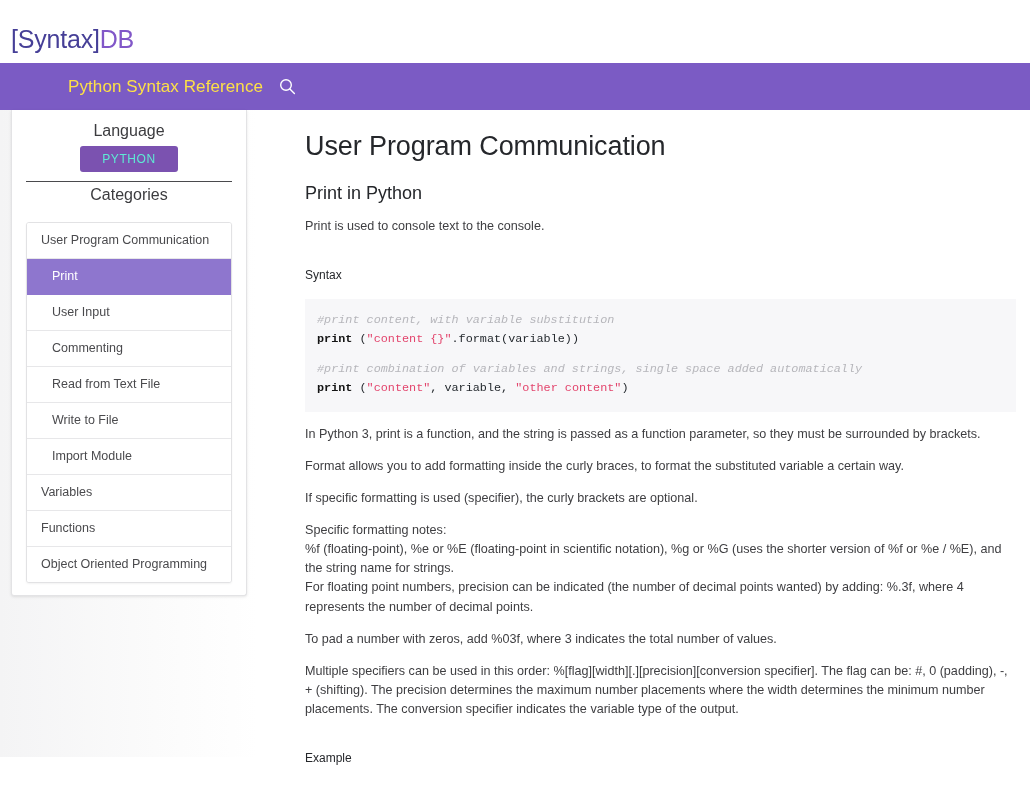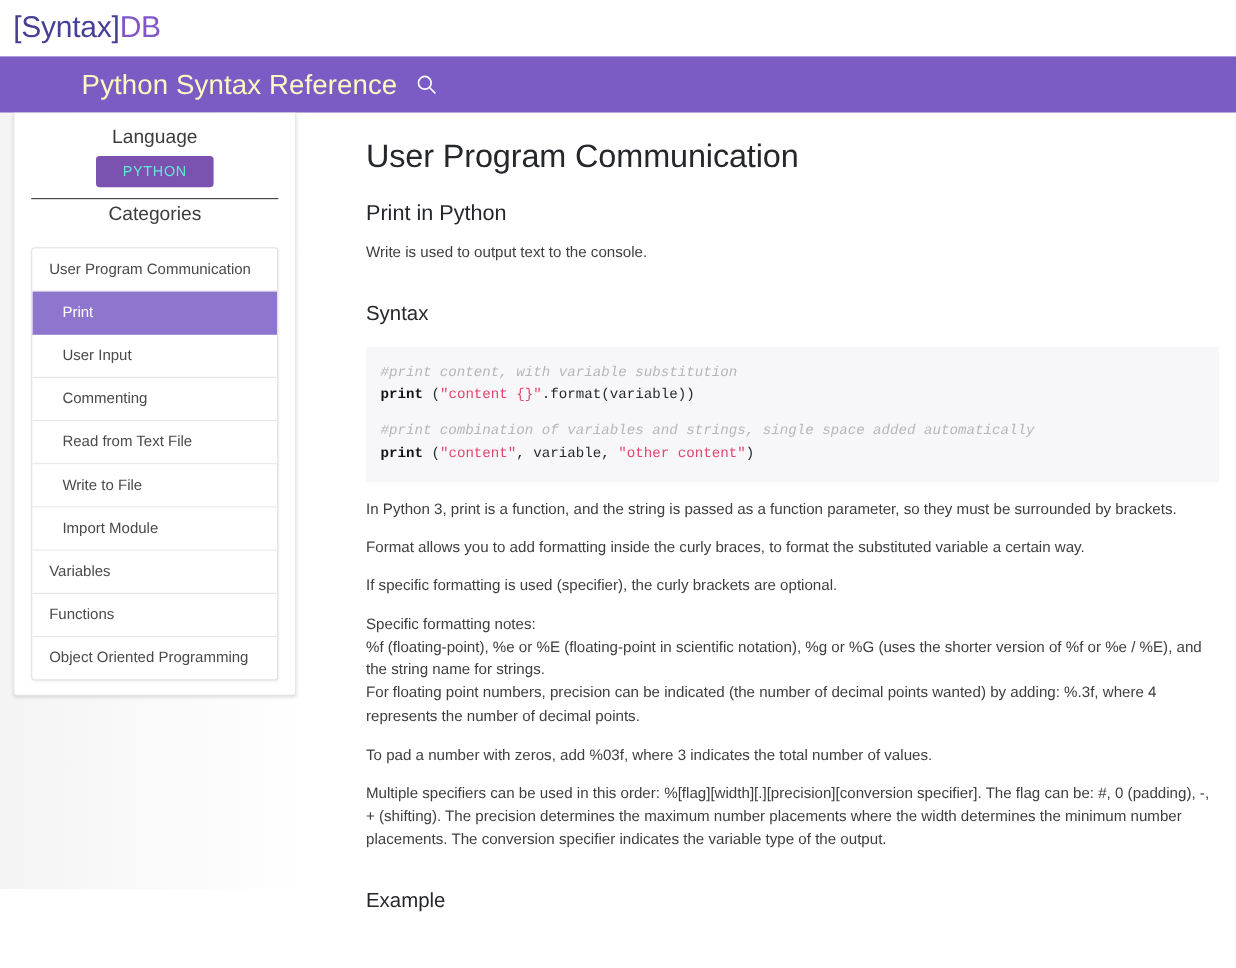--- a/index.html
+++ b/index.html
@@ -16,42 +16,43 @@
     position: relative;
   }
 
   
   #brandbar {
     height: 47px;
     background: #ffffff;
     display: flex;
     align-items: center;
     padding-left: 11px;
+    margin-top: 16px;
   }
   #logo {
     font-size: 25px;
     letter-spacing: -0.2px;
     line-height: 1;
     font-family: "Liberation Sans", sans-serif;
   }
   #logo .brand-a { color: #463f97; }
   #logo .brand-b { color: #8157c8; }
 
   
   #navbar {
     height: 47px;
     background: #7b5bc4;
     display: flex;
     align-items: center;
     padding-left: 68px;
     color: #ffffff;
   }
   #nav-title {
-    font-size: 23px;
-    color: #fef9c3;
+    font-size: 17px;
+    color: #fde047;
     letter-spacing: 0.1px;
   }
   #search-btn {
     margin-left: 14px;
     width: 20px; height: 20px;
     display: flex; align-items: center; justify-content: center;
     cursor: pointer;
   }
   #search-btn svg { display: block; }
 
@@ -157,21 +158,21 @@
   }
   h2.sec-h2 {
     font-family: "Liberation Sans", sans-serif;
     font-size: 18px;
     font-weight: normal;
     color: #25272b;
     margin: 25px 0 0 0;
   }
   h3.sec-h3 {
     font-family: "Liberation Sans", sans-serif;
-    font-size: 17px;
+    font-size: 12px;
     font-weight: normal;
     color: #25272b;
     margin: 32px 0 0 0;
   }
   p.body-p {
     font-size: 12.6px;
     color: #3e3e41;
     line-height: 1.52;
     margin: 13px 0 0 0;
     max-width: 722px;
@@ -243,21 +244,21 @@
       </nav>
 
     </div>
   </aside>
 
   <main id="main">
 
     <h1 id="doc-title">User Program Communication</h1>
 
     <h2 class="sec-h2" style="margin-top:21px;">Print in Python</h2>
-    <p class="body-p">Write is used to output text to the console.</p>
+    <p class="body-p">Print is used to console text to the console.</p>
 
     <h3 class="sec-h3">Syntax</h3>
     <div class="code-block" id="syntax-code"><div><span class="cmt">#print content, with variable substitution</span></div><div><span class="kw">print </span><span class="pln">(</span><span class="str">"content {}"</span><span class="pln">.format(variable))</span></div><span class="code-gap"></span><div><span class="cmt">#print combination of variables and strings, single space added automatically</span></div><div><span class="kw">print </span><span class="pln">(</span><span class="str">"content"</span><span class="pln">, variable, </span><span class="str">"other content"</span><span class="pln">)</span></div></div>
 
     <p class="body-p">In Python 3, print is a function, and the string is passed as a function parameter, so they must be surrounded by brackets.</p>
     <p class="body-p">Format allows you to add formatting inside the curly braces, to format the substituted variable a certain way.</p>
     <p class="body-p">If specific formatting is used (specifier), the curly brackets are optional.</p>
     <p class="body-p" style="margin-bottom:0;">Specific formatting notes:</p>
     <p class="body-p tight">%f (floating-point), %e or %E (floating-point in scientific notation), %g or %G (uses the shorter version of %f or %e / %E), and the string name for strings.</p>
     <p class="body-p tight">For floating point numbers, precision can be indicated (the number of decimal points wanted) by adding: %.3f, where 4 represents the number of decimal points.</p>

